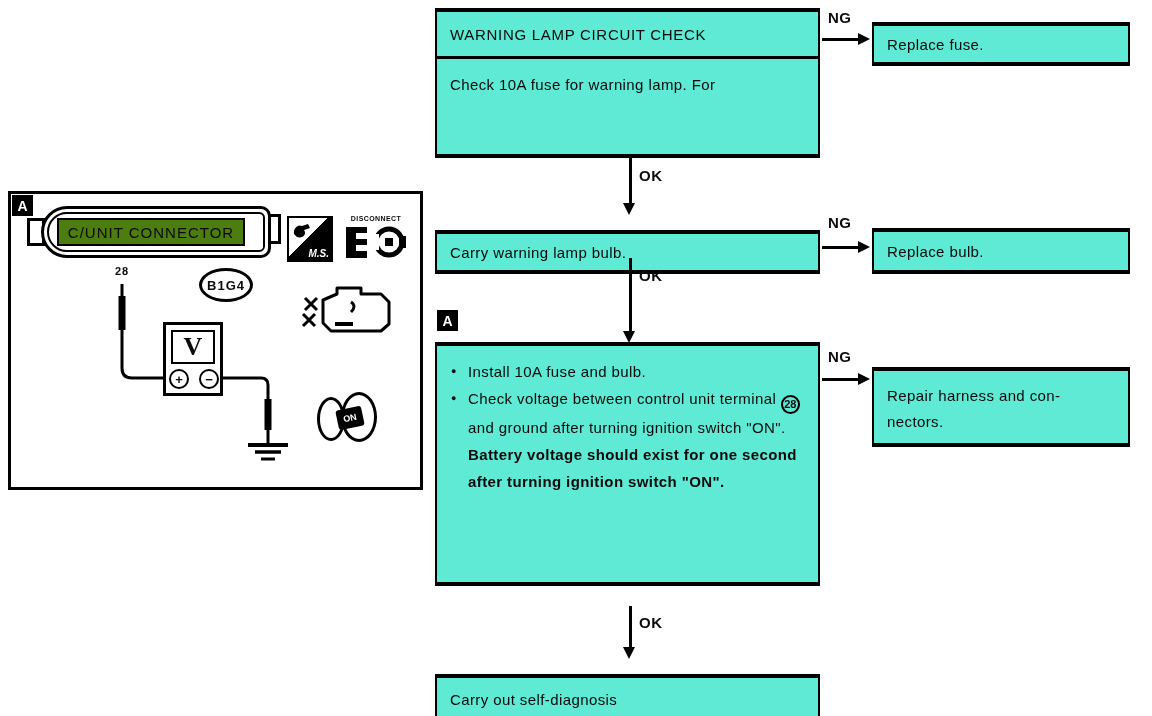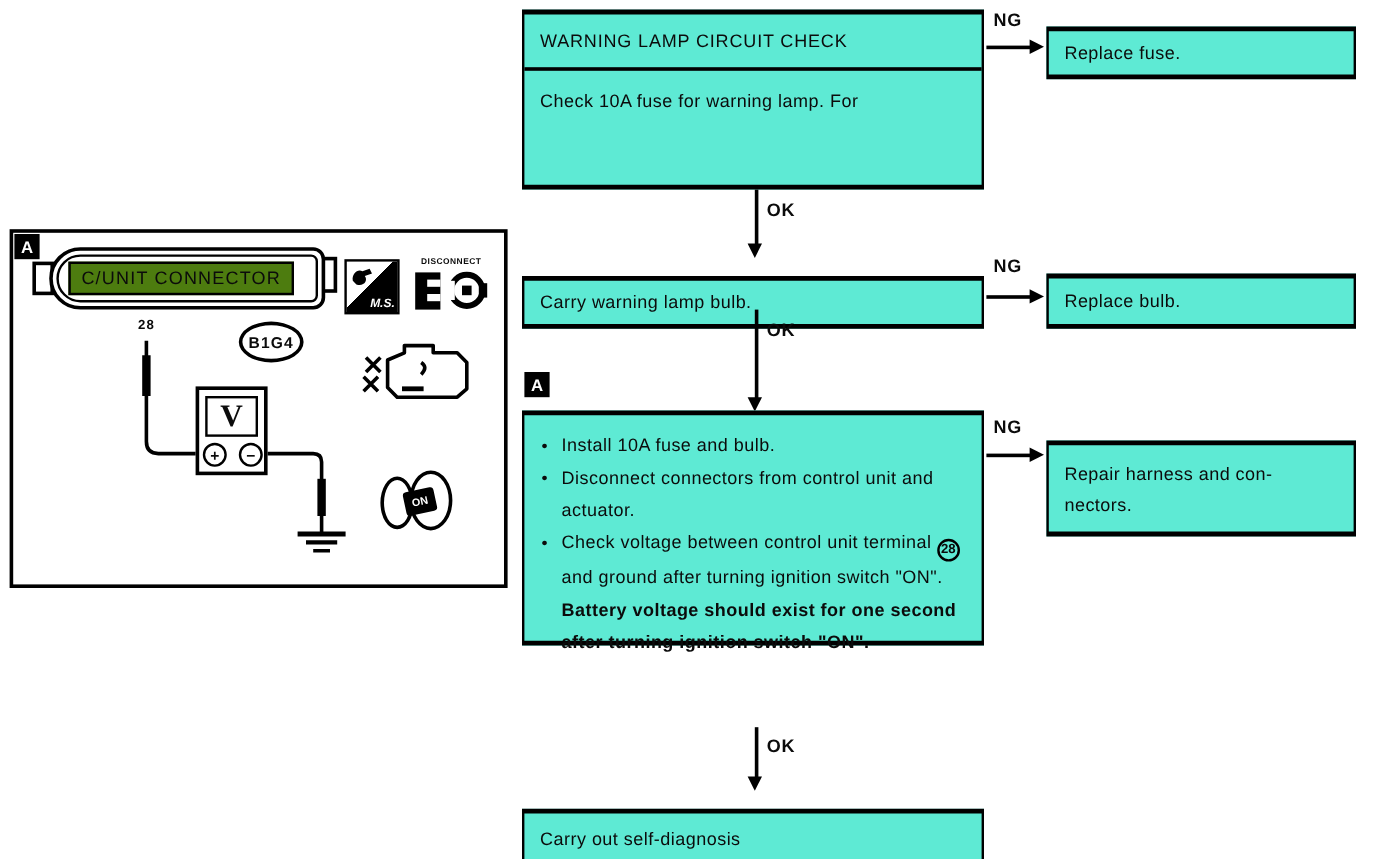--- a/index.html
+++ b/index.html
@@ -153,24 +153,23 @@
   <div class="hline" style="left:822px;top:246px;width:40px"></div>
   <div class="ah-right" style="left:858px;top:241px"></div>
   <div class="fbox flex-cl" style="left:872px;top:212px;width:258px;height:46px">Replace bulb.</div>
 
   <div class="vline" style="left:629px;top:258px;height:78px"></div>
   <div class="ah-down" style="left:623px;top:331px"></div>
   <div class="oklbl" style="left:639px;top:267px">OK</div>
 
   <div class="marker" style="left:437px;top:310px">A</div>
 
-  <div class="fbox" style="left:435px;top:342px;width:385px;height:196px">
+  <div class="fbox" style="left:435px;top:342px;width:385px;height:244px">
     <div class="bullets">
       <div class="brow">Install 10A fuse and bulb.</div>
-      <div class="brow">Disconnect connectors from control unit and actuator.</div>
       <div class="brow">
         <span>Check voltage between control unit terminal</span>
         <span class="term-circle">28</span>
         <span>and ground after turning ignition switch "ON".</span>
       </div>
       <div class="bnote">Battery voltage should exist for one second after turning ignition switch "ON".</div>
     </div>
   </div>
   <div class="nglbl" style="left:828px;top:348px">NG</div>
   <div class="hline" style="left:822px;top:378px;width:40px"></div>

